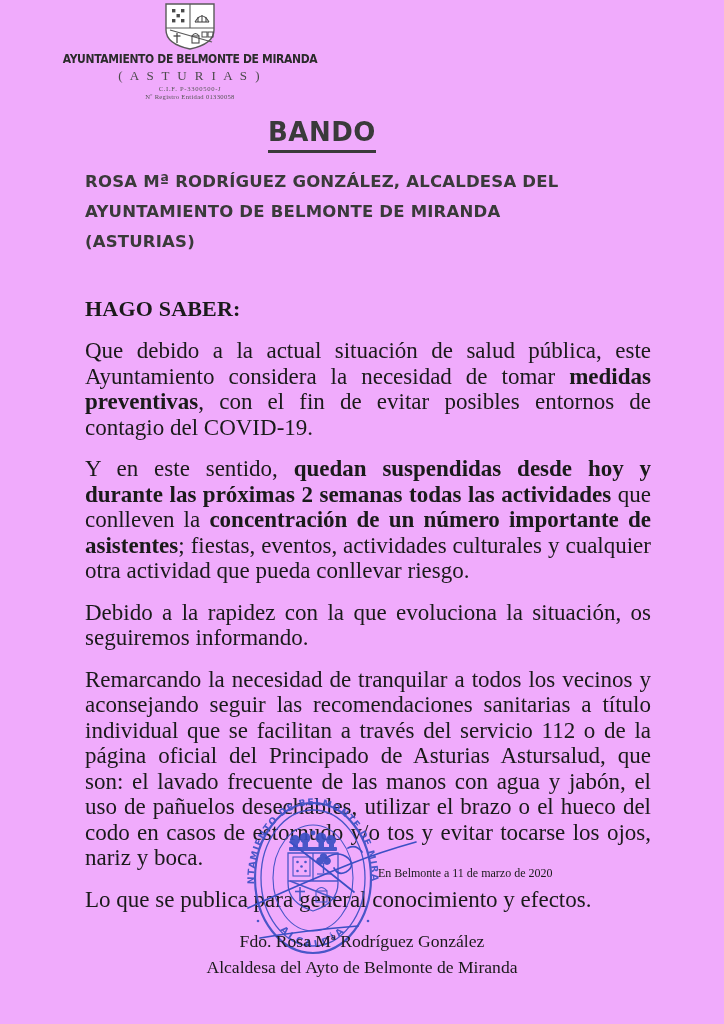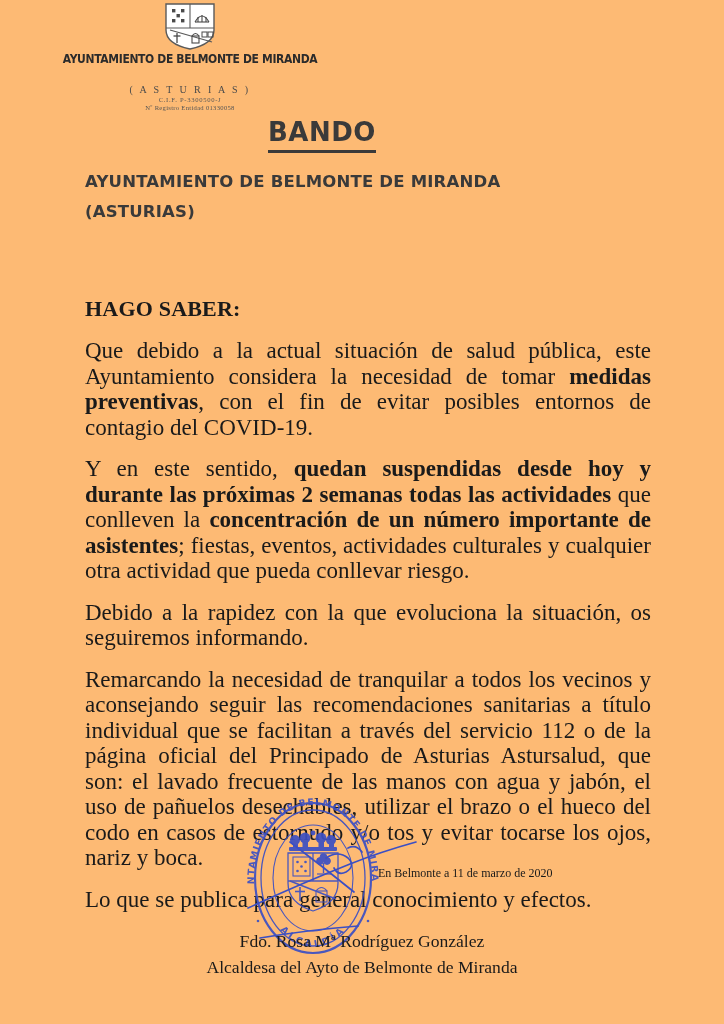--- a/index.html
+++ b/index.html
@@ -4,21 +4,21 @@
 <style>
   html, body {
     margin: 0;
     padding: 0;
     background: #ffffff;
   }
   .page {
     position: relative;
     width: 724px;
     height: 1024px;
-    background: #fdba74;
+    background: #f0abfc;
     overflow: hidden;
     font-family: "Liberation Serif", serif;
     color: #1a1a1a;
   }
 
   
   .letterhead {
     position: absolute;
     left: 0;
     top: 2px;
@@ -36,24 +36,24 @@
     font-weight: bold;
     font-size: 12.4px;
     letter-spacing: -0.4px;
     transform: scaleX(0.87);
     color: #2b2b2b;
     margin-top: 1px;
     white-space: nowrap;
   }
   .org-region {
     font-family: "Liberation Serif", serif;
-    font-size: 10px;
+    font-size: 13px;
     letter-spacing: 2.4px;
     color: #4a4a4a;
-    margin-top: 18px;
+    margin-top: 2px;
   }
   .org-cif {
     font-family: "Liberation Serif", serif;
     font-size: 6.6px;
     letter-spacing: 0.7px;
     color: #555;
     margin-top: 1px;
   }
   .org-reg {
     font-family: "Liberation Serif", serif;
@@ -212,20 +212,21 @@
     <div class="org-region">( A S T U R I A S )</div>
     <div class="org-cif">C.I.F. P-3300500-J</div>
     <div class="org-reg">Nº Registro Entidad 01330058</div>
   </div>
 
   <div class="bando-title">
     <span>BANDO</span>
   </div>
 
   <div class="heading">
+    <div>ROSA Mª RODRÍGUEZ GONZÁLEZ, ALCALDESA DEL</div>
     <div>AYUNTAMIENTO DE BELMONTE DE MIRANDA</div>
     <div class="lastline">(ASTURIAS)</div>
   </div>
 
   <div class="hago-saber">HAGO SABER:</div>
 
   <div class="body">
 
     <p><span>Que debido a la actual situación de salud pública, este Ayuntamiento considera la necesidad de tomar </span><b>medidas preventivas</b><span>, con el fin de evitar posibles entornos de contagio del COVID-19.</span></p>
 

